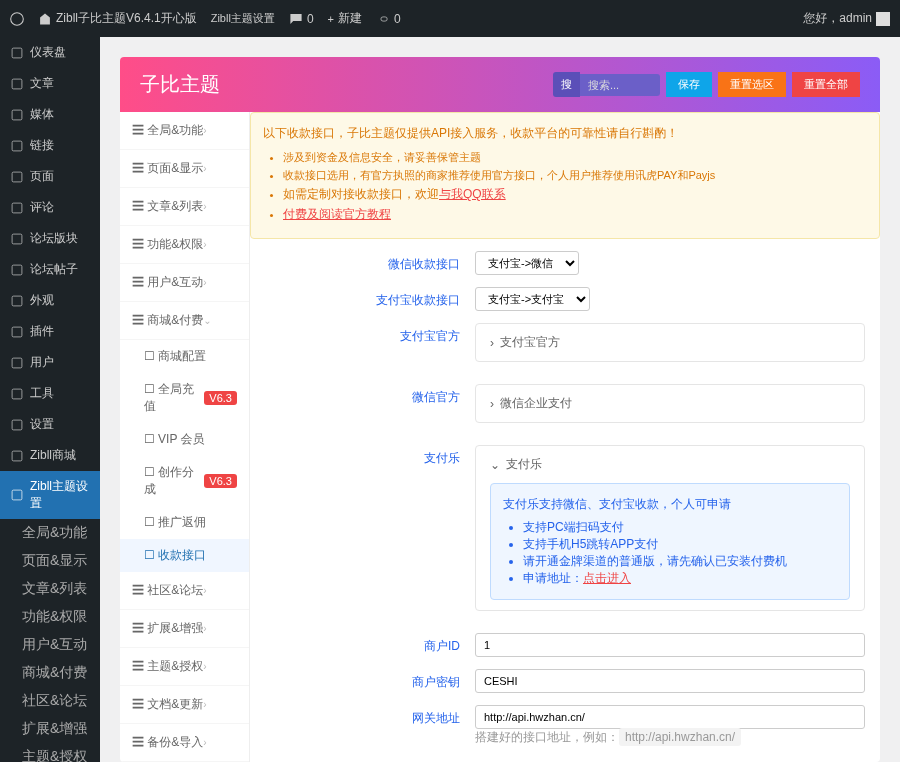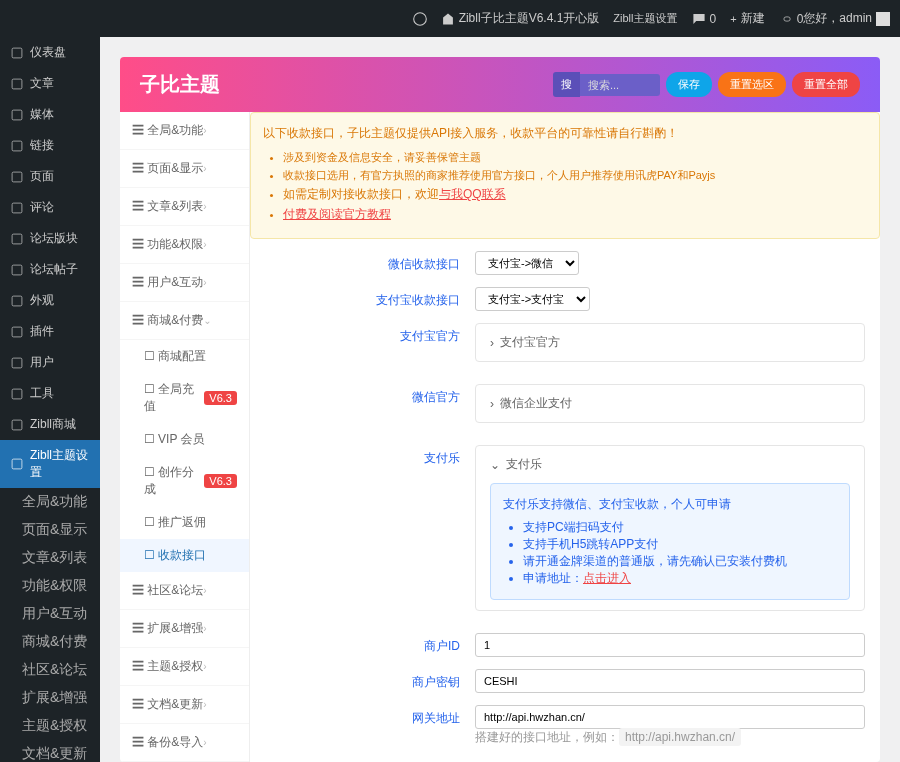--- a/index.html
+++ b/index.html
@@ -1,37 +1,37 @@
 <!DOCTYPE html>
 <html><head>
 <meta charset="utf-8">
 <style>
 *{margin:0;padding:0;box-sizing:border-box;font-family:-apple-system,BlinkMacSystemFont,"Segoe UI",sans-serif;font-size:12px}
 body{background:#f0f0f1;color:#333}
-.adminbar{height:37px;background:#1d2327;color:#ccc;display:flex;align-items:center;padding:16px 10px;justify-content:flex-end}
+.adminbar{height:37px;background:#1d2327;color:#ccc;display:flex;align-items:center;padding:16px 10px;justify-content:space-between}
 .adminbar-left,.adminbar-right{display:flex;align-items:center;gap:14px}
 .adminbar-item{display:flex;align-items:center;gap:4px;font-size:11px;cursor:pointer}
 .adminbar .wp-icon{width:14px;height:14px;fill:#ccc}
 .adminbar .avatar{width:14px;height:14px;background:#ddd}
 .wrap{display:flex;min-height:calc(100vh - 26px)}
 .sidebar{width:100px;background:#1d2327;color:#ccc;flex-shrink:0}
 .sidebar-item{padding:7px 10px;display:flex;align-items:center;gap:6px;cursor:pointer;font-size:12px}
 .sidebar-item.active{background:#2271b1;color:#fff}
 .sidebar-item .micon{width:14px;height:14px;fill:currentColor;flex-shrink:0}
 .sub-item{padding:5px 10px 5px 22px;font-size:14px;color:#aaa;cursor:pointer}
 .content{flex:1;padding:20px}
 .panel{background:#fff;border-radius:4px;overflow:hidden}
 .panel-header{background:linear-gradient(90deg,#ff4d88,#8b5cf6);color:#fff;padding:14px 20px;display:flex;align-items:center;justify-content:space-between}
-.panel-title{font-size:20px;font-weight:bold}
+.panel-title{font-size:20px;font-weight:normal}
 .panel-actions{display:flex;align-items:center;gap:6px}
 .search-box{display:flex;align-items:center}
 .search-label{background:#5b4fb8;color:#fff;padding:5px 8px;border-radius:3px 0 0 3px;font-size:11px}
 .search-input{background:#6b5fc8;border:none;color:#fff;padding:5px 8px;width:80px;border-radius:0 3px 3px 0;font-size:11px}
 .search-input::placeholder{color:#ddd}
-.btn{padding:5px 12px;border:none;border-radius:12px;color:#fff;cursor:pointer;font-size:11px}
+.btn{padding:5px 12px;border:none;border-radius:0;color:#fff;cursor:pointer;font-size:11px}
 .btn-save{background:#0ea5e9}
 .btn-reset{background:#f97316}
 .btn-resetall{background:#ef4444}
 .panel-body{display:flex}
 .settings-nav{width:130px;border-right:1px solid #eee}
 .nav-group{padding:10px 12px;display:flex;align-items:center;justify-content:flex-start;cursor:pointer;color:#666;font-size:12px;border-bottom:1px solid #f5f5f5}
 .nav-group .chev{color:#bbb;font-size:10px}
 .nav-sub{padding:8px 12px 8px 24px;color:#666;cursor:pointer;font-size:11px;display:flex;align-items:center;justify-content:space-between;gap:4px}
 .nav-sub.active{color:#2271b1;background:#f0f6ff}
 .nav-sub .badge{background:#ef4444;color:#fff;font-size:11px;padding:1px 5px;border-radius:3px}
@@ -165,20 +165,26 @@
         <div class="sidebar-item">
           <svg class="micon" viewBox="0 0 20 20">
             <rect x="3" y="3" width="14" height="14" rx="2" fill="none" stroke="currentColor"></rect>
           </svg>
           <span>工具</span>
         </div>
         <div class="sidebar-item">
           <svg class="micon" viewBox="0 0 20 20">
             <rect x="3" y="3" width="14" height="14" rx="2" fill="none" stroke="currentColor"></rect>
           </svg>
+          <span>设置</span>
+        </div>
+        <div class="sidebar-item">
+          <svg class="micon" viewBox="0 0 20 20">
+            <rect x="3" y="3" width="14" height="14" rx="2" fill="none" stroke="currentColor"></rect>
+          </svg>
           <span>Zibll商城</span>
         </div>
         <div class="sidebar-item active">
           <svg class="micon" viewBox="0 0 20 20">
             <rect x="3" y="3" width="14" height="14" rx="2" fill="none" stroke="currentColor"></rect>
           </svg>
           <span>Zibll主题设置</span>
         </div>
       </div>
     <div id="sidebar-subs">

